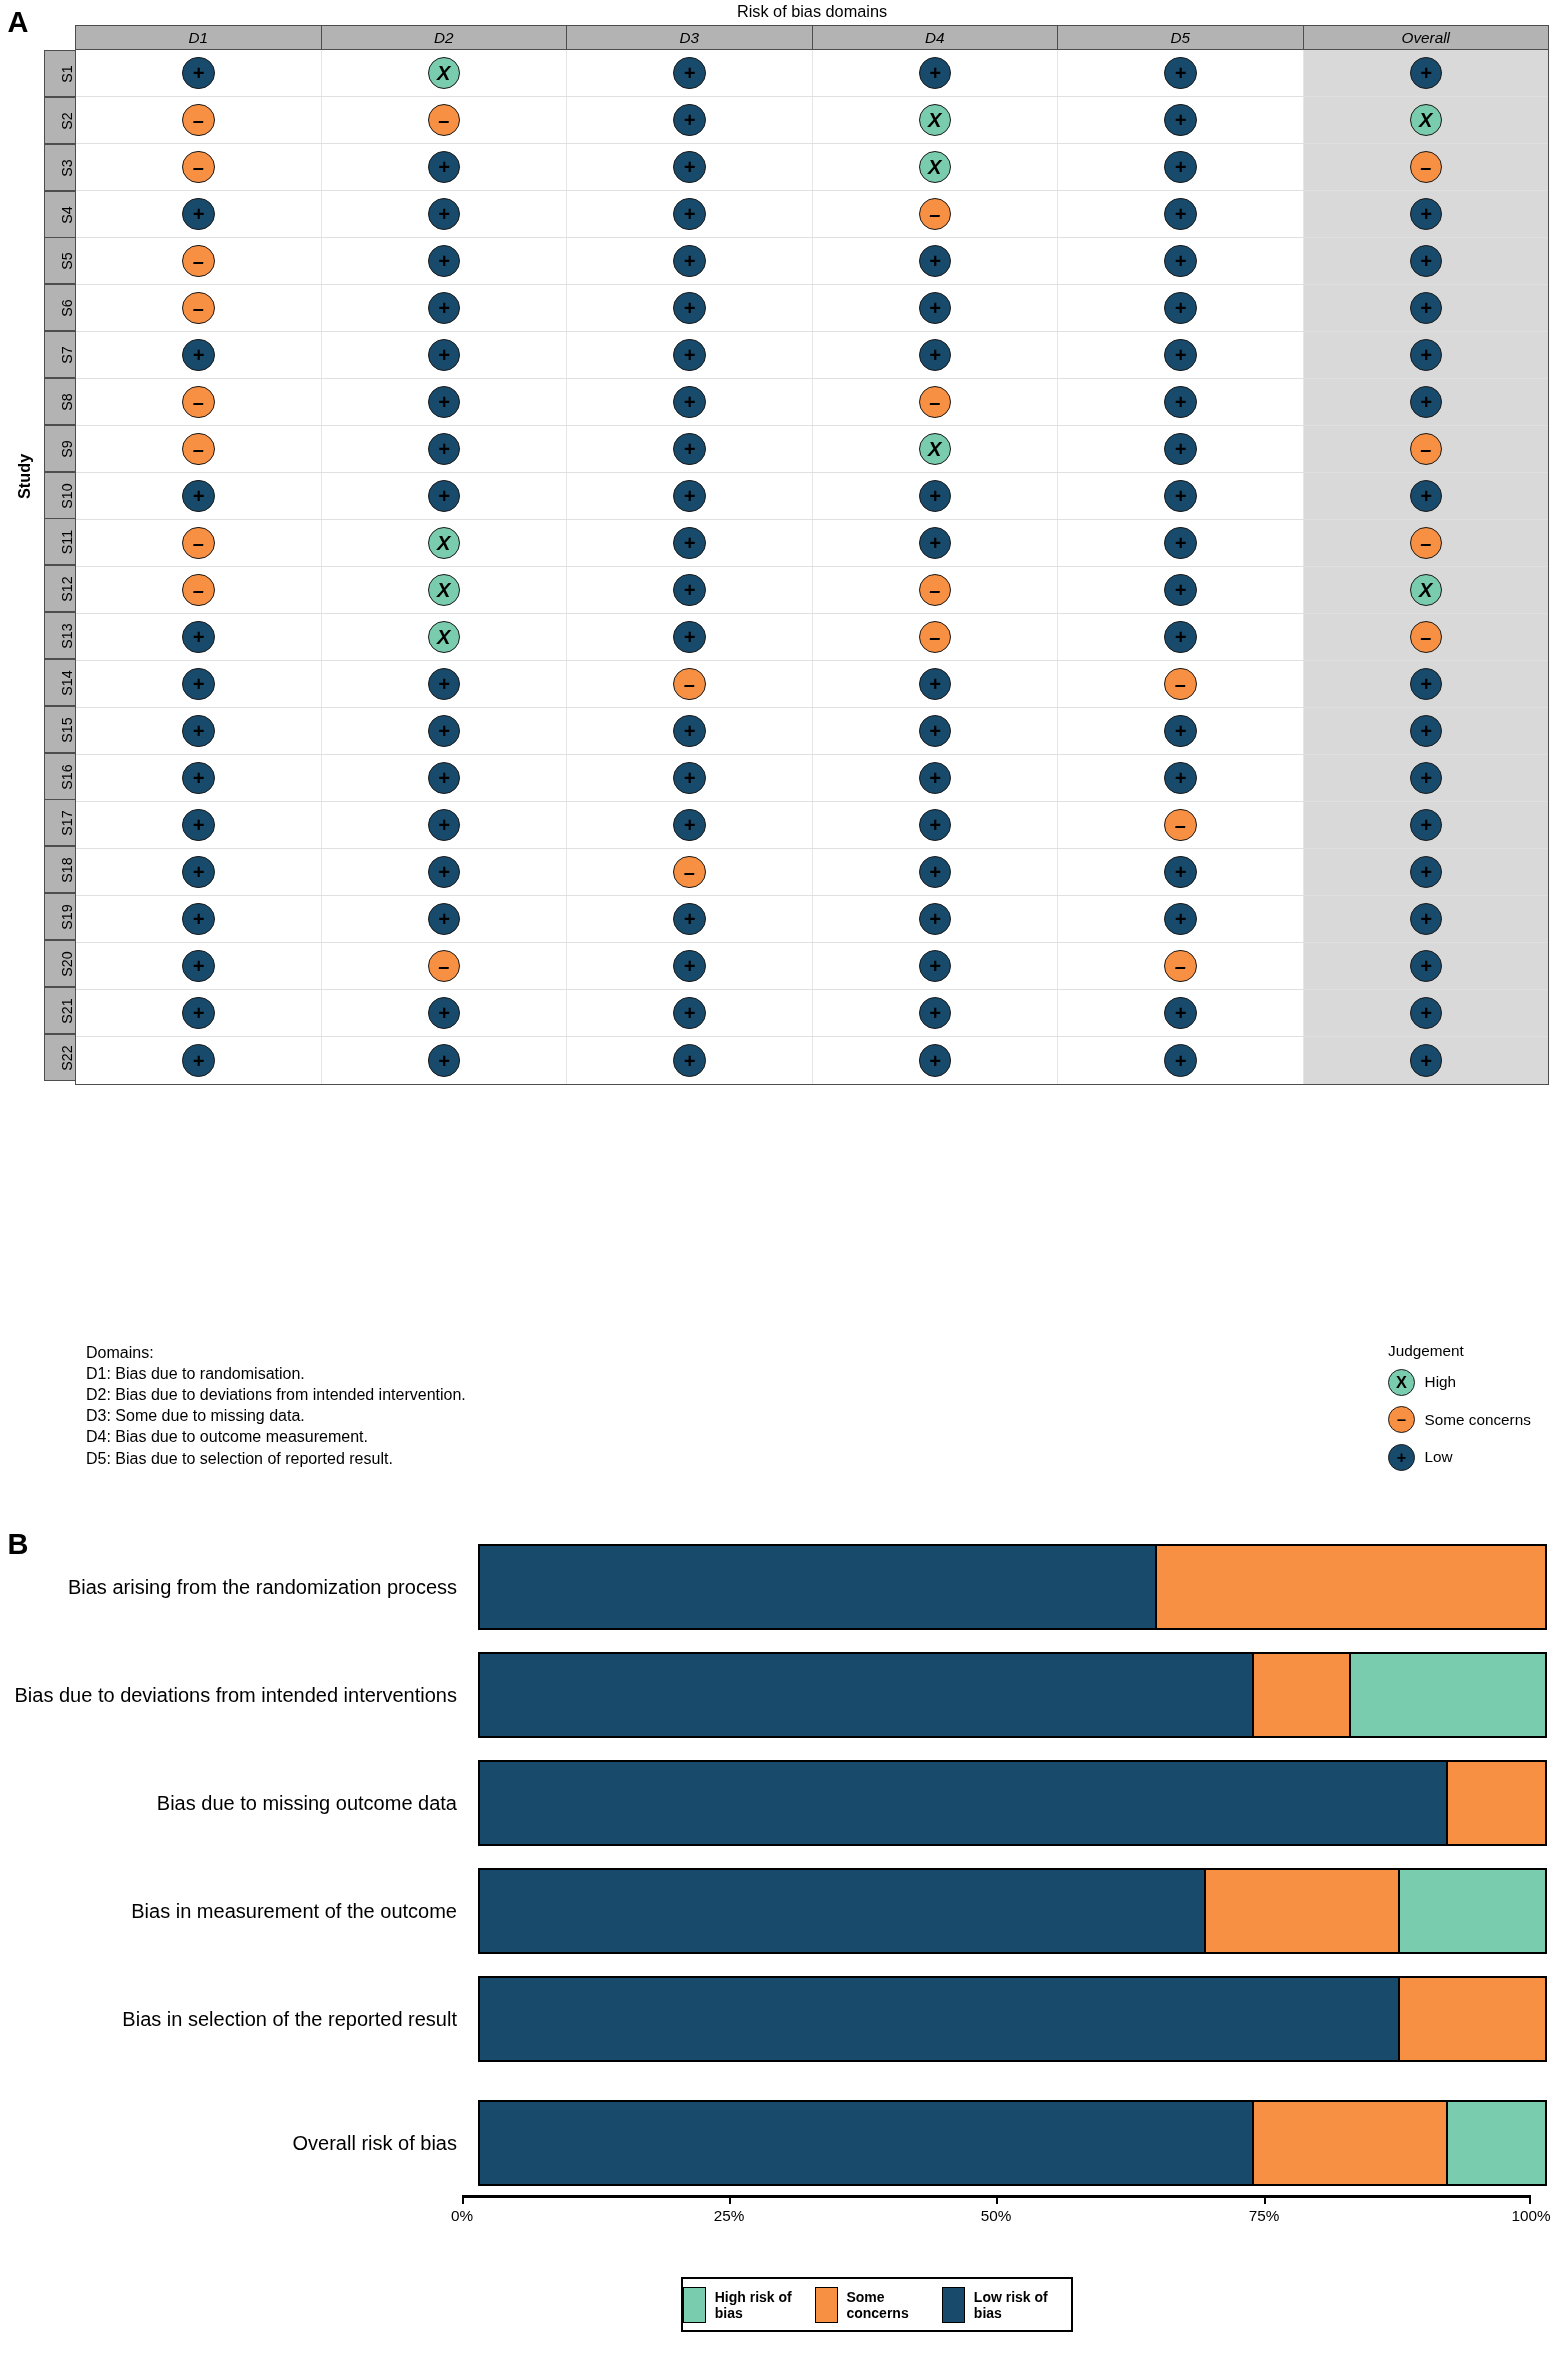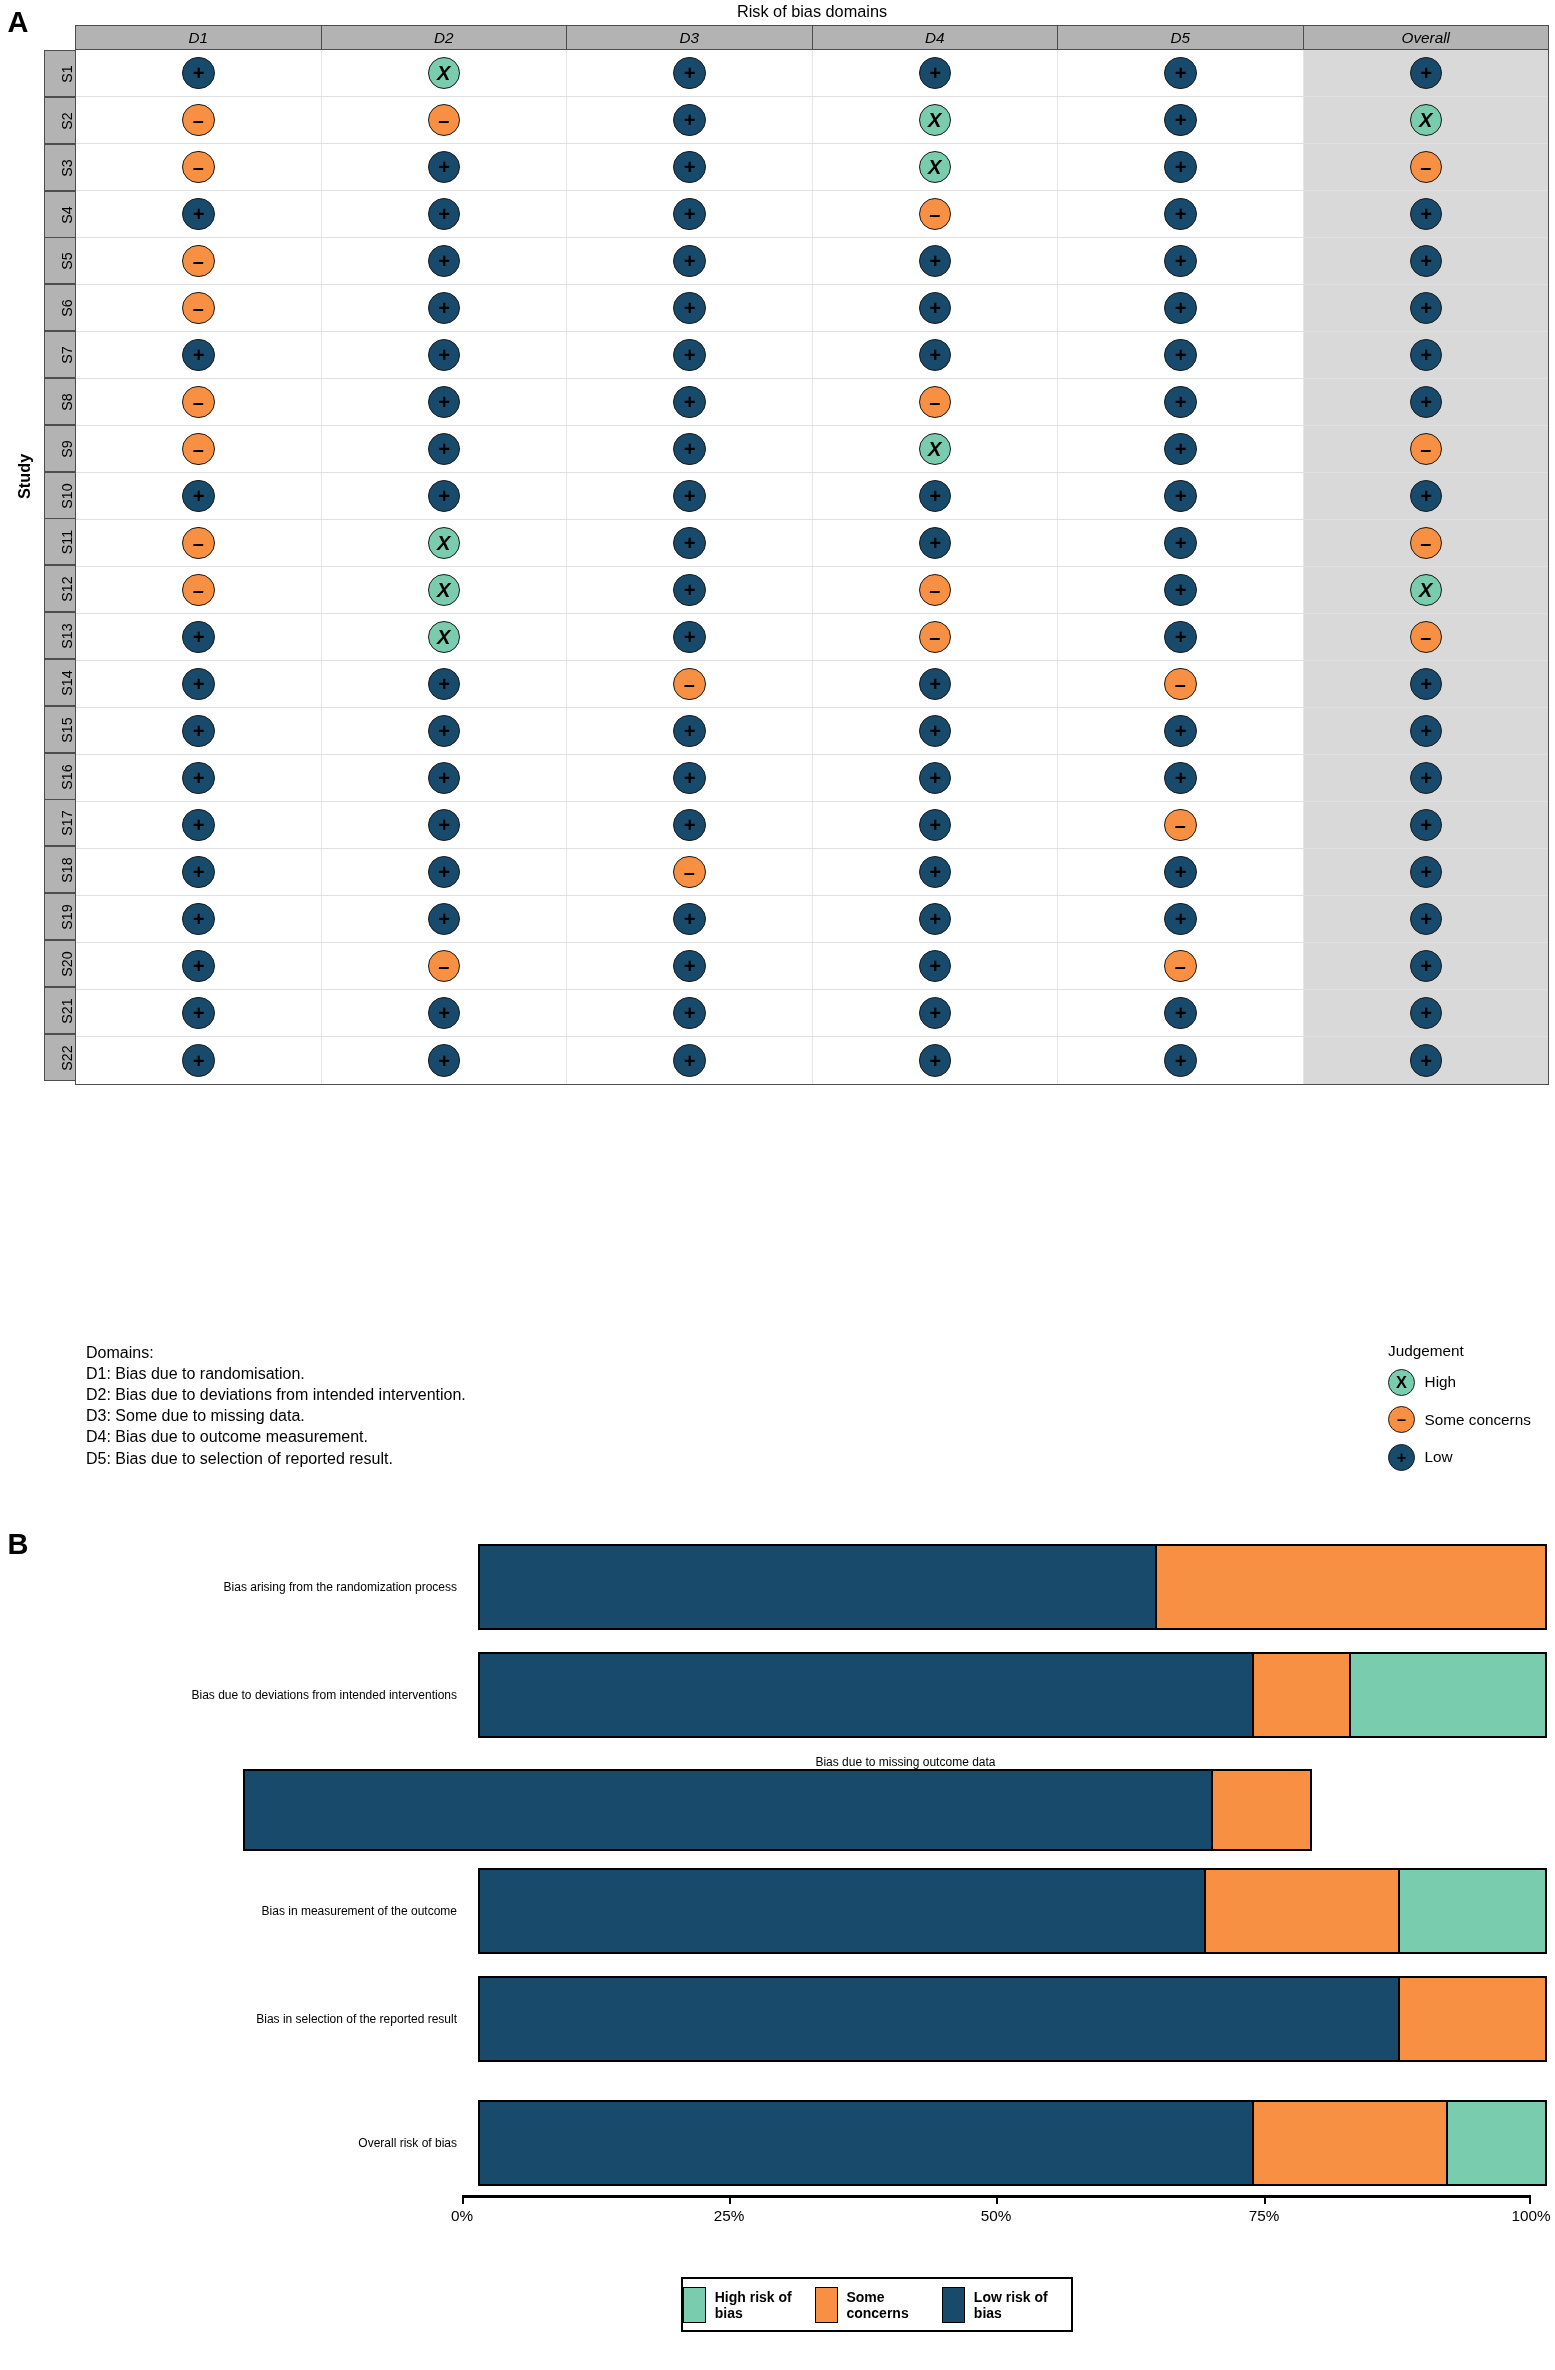--- a/index.html
+++ b/index.html
@@ -47,21 +47,21 @@
   #judgement-legend .jl-title{margin-bottom:8.6px;}
   .jl-row{display:flex;align-items:center;gap:9.6px;margin-bottom:10.5px;}
   .jl-row .bub{width:27px;height:27px;font-size:16.3px;}
 
   
   #panel-b{position:absolute;left:0;top:1520px;width:1555px;height:851px;}
   #panel-b-letter{position:absolute;left:7.6px;top:9.6px;font-size:29px;font-weight:bold;line-height:1;}
 
   #bars-area{position:absolute;left:0;top:0;width:1555px;height:688px;}
   .bar-row{position:absolute;left:0;width:1555px;height:96px;display:flex;align-items:center;}
-  .bar-label{width:478px;text-align:right;padding-right:21px;font-size:12px;box-sizing:border-box;}
+  .bar-label{width:478px;text-align:right;padding-right:21px;font-size:20px;box-sizing:border-box;}
   .bar-track{position:relative;width:1069px;height:86px;display:flex;border:2.9px solid #000;box-sizing:border-box;}
   .seg{height:100%;box-sizing:border-box;border-right:2.9px solid #000;}
   .seg:last-child{border-right:none;}
   .seg.low{background:#184A6B;}
   .seg.some{background:#F79043;}
   .seg.high{background:#7ACCAF;}
 
   #xaxis{position:absolute;left:462px;top:675px;width:1069px;height:38px;}
   #xaxis .axis-line{position:absolute;left:0;top:0;width:100%;height:2.9px;background:#000;}
   #xaxis .tick{position:absolute;top:0;width:1.9px;height:8.6px;background:#000;}
@@ -647,21 +647,21 @@
         </div>
       </div>
       <div class="bar-row" style="top: 127px;">
         <div class="bar-label">Bias due to deviations from intended interventions</div>
         <div class="bar-track">
           <div class="seg low" style="width: 72.7%;"></div>
           <div class="seg some" style="width: 9.1%;"></div>
           <div class="seg high" style="width: 18.2%;"></div>
         </div>
       </div>
-      <div class="bar-row" style="top: 235px; flex-direction: column;">
+      <div class="bar-row" style="top: 235px;">
         <div class="bar-label">Bias due to missing outcome data</div>
         <div class="bar-track">
           <div class="seg low" style="width: 90.9%;"></div>
           <div class="seg some" style="width: 9.1%;"></div>
         </div>
       </div>
       <div class="bar-row" style="top: 343px;">
         <div class="bar-label">Bias in measurement of the outcome</div>
         <div class="bar-track">
           <div class="seg low" style="width: 68.2%;"></div>

